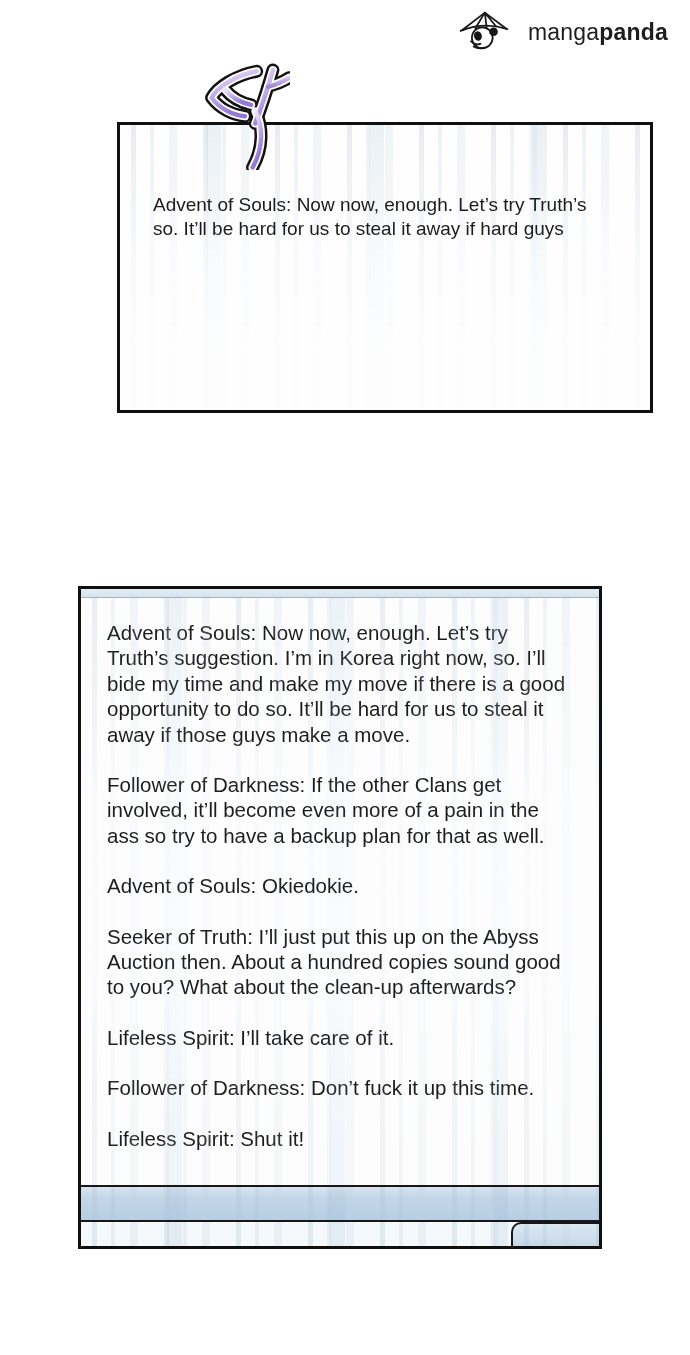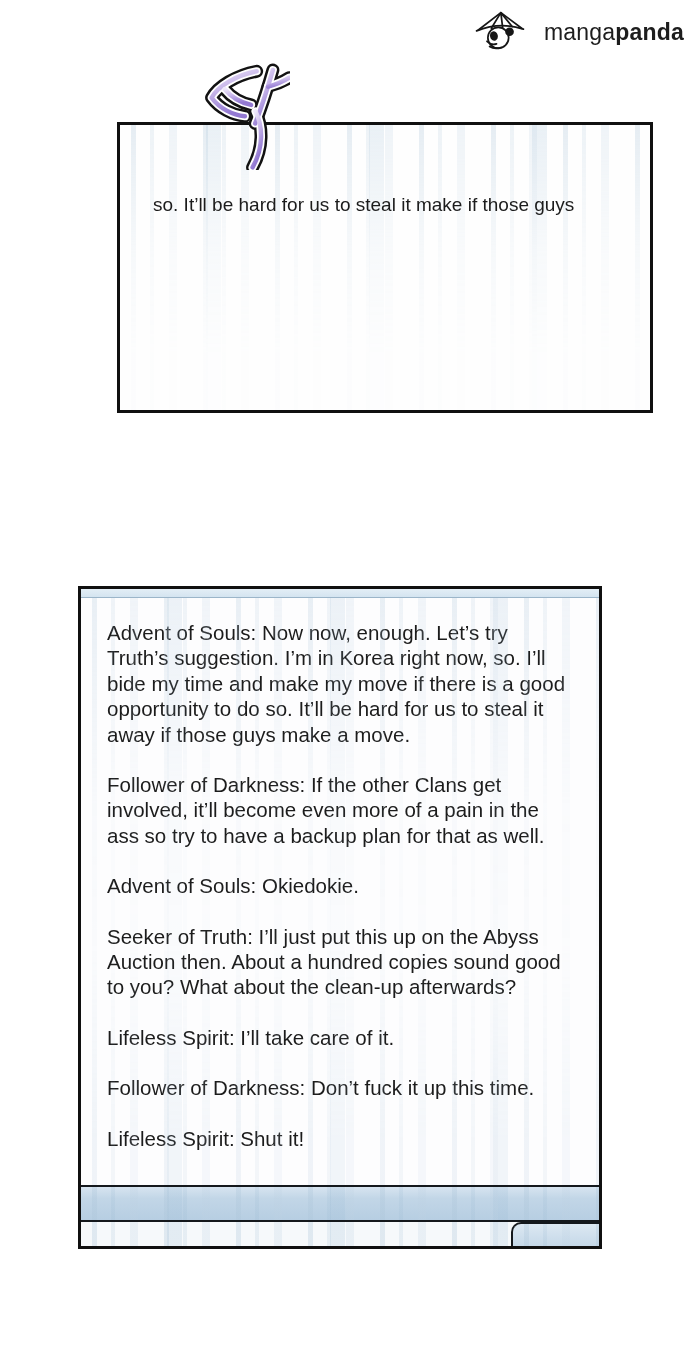--- a/index.html
+++ b/index.html
@@ -1,20 +1,20 @@
 <!DOCTYPE html>
 <html><head>
 <meta charset="utf-8">
 <style>
   html,body{margin:0;padding:0;background:#ffffff;}
   .page{position:relative;width:690px;height:1355px;background:#ffffff;overflow:hidden;
         font-family:"Liberation Sans", sans-serif;color:#1c1c1c;}
 
   
-  .logo{position:absolute;top:8px;right:6px;display:flex;align-items:center;gap:18px;}
+  .logo{position:absolute;top:8px;right:22px;display:flex;align-items:center;gap:18px;}
   .logo-text{font-size:23px;letter-spacing:.2px;color:#1d1d1d;line-height:1;}
   .logo-text .bold{font-weight:700;}
 
   
   .streaks{position:relative;}
   .streaks::before{content:"";position:absolute;inset:0;pointer-events:none;
     background:
       repeating-linear-gradient(90deg,
         rgba(171,196,216,0) 0 11px, rgba(171,196,216,.30) 11px 16px,
         rgba(171,196,216,0) 16px 30px, rgba(150,182,207,.17) 30px 34px,
@@ -108,21 +108,22 @@
           <path d="M74 7 C71 24 67 44 62 62"></path>
           <path d="M71 24 C79 21 86 17 91 13"></path>
           <path d="M61 50 C70 64 73 85 64 106"></path>
         </g>
       </g>
     </svg>
   </div>
 
   <div class="box1 streaks fade-top">
     <div class="tblock">
-        <div class="tline">so. It’ll be hard for us to steal it make if those guys</div>
+        <div class="tline">Advent of Souls: Now now, enough. Let’s try Truth’s</div>
+        <div class="tline">so. It’ll be hard for us to steal it away if hard guys</div>
       </div>
   </div>
 
   <div class="win">
     <div class="win-topstrip"></div>
     <div class="win-content streaks fade-mid">
       <div class="win-text">
           <div class="para">
             <div class="tline">Advent of Souls: Now now, enough. Let’s try</div>
             <div class="tline">Truth’s suggestion. I’m in Korea right now, so. I’ll</div>

